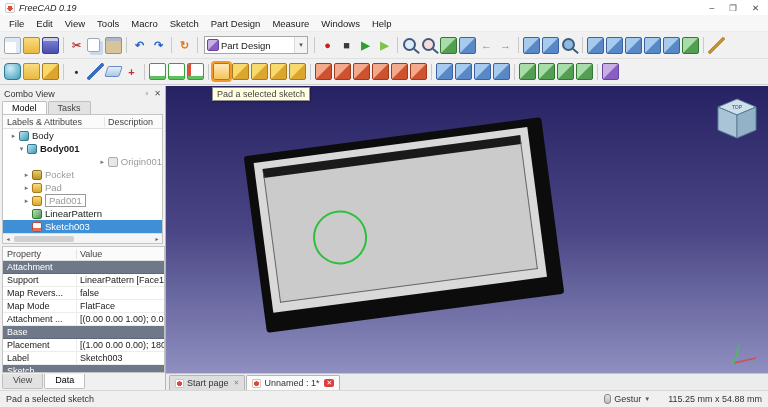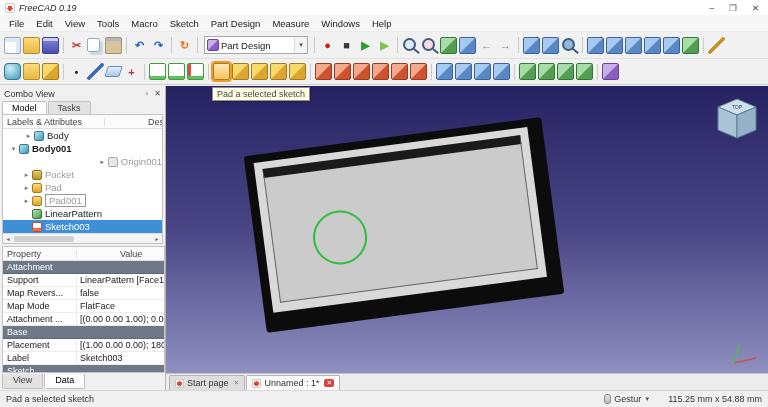--- a/index.html
+++ b/index.html
@@ -53,21 +53,21 @@
   
   .main{position:absolute;top:86px;left:0;right:0;bottom:17px;display:flex;}
   .combo-panel{width:166px;flex:none;background:#f0f0f0;border-right:1px solid #b5b5b5;display:flex;flex-direction:column;}
   .panel-header{height:15px;display:flex;align-items:center;padding:0 4px;font-size:9px;color:#333;}
   .ph-title{flex:1;}
   .ph-btn{font-size:8px;color:#555;margin-left:6px;}
   #cvtabs{display:flex;padding-left:2px;}
   #cvtabs .ptab{font-size:9px;padding:1px 9px;background:#e2e2e2;border:1px solid #bfbfbf;border-bottom:none;border-radius:2px 2px 0 0;margin-right:1px;color:#444;}
   #cvtabs .ptab.active{background:#fdfdfd;color:#000;}
   .tree-wrap{margin:0 2px;background:#fff;border:1px solid #c4c4c4;}
-  .cols{display:flex;height:14px;border-bottom:1px solid #e0e0e0;background:#fbfbfb;font-size:9px;color:#444;align-items:center;gap:40px;}
+  .cols{display:flex;height:14px;border-bottom:1px solid #e0e0e0;background:#fbfbfb;font-size:9px;color:#444;align-items:center;}
   .cols .c1{width:102px;padding-left:4px;border-right:1px solid #e4e4e4;overflow:hidden;white-space:nowrap;}
   .cols .c2{flex:1;padding-left:3px;overflow:hidden;white-space:nowrap;}
   #tree{height:104px;overflow:hidden;}
   .titem{display:flex;align-items:center;height:13px;font-size:9.5px;white-space:nowrap;}
   .chev{width:9px;font-size:7px;color:#777;text-align:center;flex:none;}
   .ticon{width:10px;height:10px;border-radius:2px;margin:0 3px 0 1px;flex:none;}
   .ic-body{background:linear-gradient(135deg,#bfe2ee,#3f9cba);border:1px solid #2e7a94;}
   .ic-origin{background:#e8e8e8;border:1px solid #aaa;}
   .ic-pad{background:linear-gradient(#f6dd7a,#dca62e);border:1px solid #a87c1e;}
   .ic-pocket{background:linear-gradient(#e8d070,#b89428);border:1px solid #907018;}
@@ -244,26 +244,26 @@
           <span class="ptab active">Model</span>
           <span class="ptab">Tasks</span>
         </div>
 
       <div class="tree-wrap">
         <div class="cols">
           <span class="c1">Labels &amp; Attributes</span>
           <span class="c2">Description</span>
         </div>
         <div id="tree">
-            <div class="titem" style="padding-left: 21px;">
+            <div class="titem" style="padding-left: 6px;">
               <span class="chev">▸</span>
               <span class="ticon ic-body"></span>
               <span class="tlabel">Body</span>
             </div>
-            <div class="titem bold" style="padding-left: 6px;">
+            <div class="titem bold" style="padding-left: 14px;">
               <span class="chev">▾</span>
               <span class="ticon ic-body"></span>
               <span class="tlabel">Body001</span>
             </div>
             <div class="titem dim" style="padding-left: 19px; justify-content: flex-end;">
               <span class="chev">▸</span>
               <span class="ticon ic-origin"></span>
               <span class="tlabel">Origin001</span>
             </div>
             <div class="titem dim" style="padding-left: 19px;">

